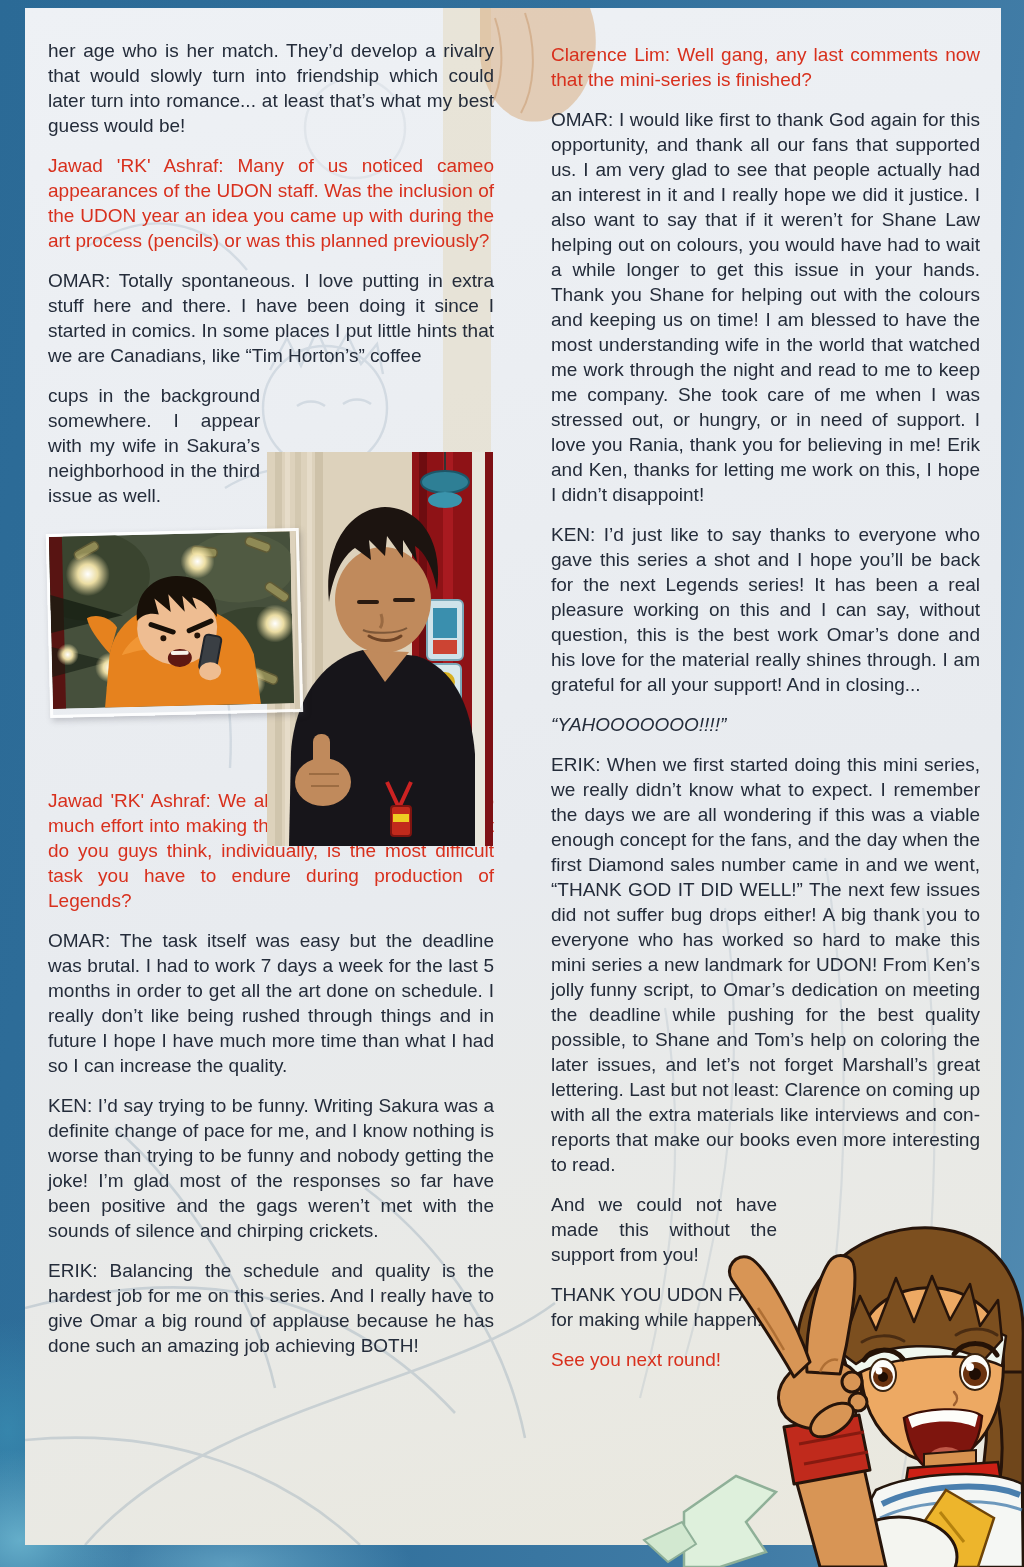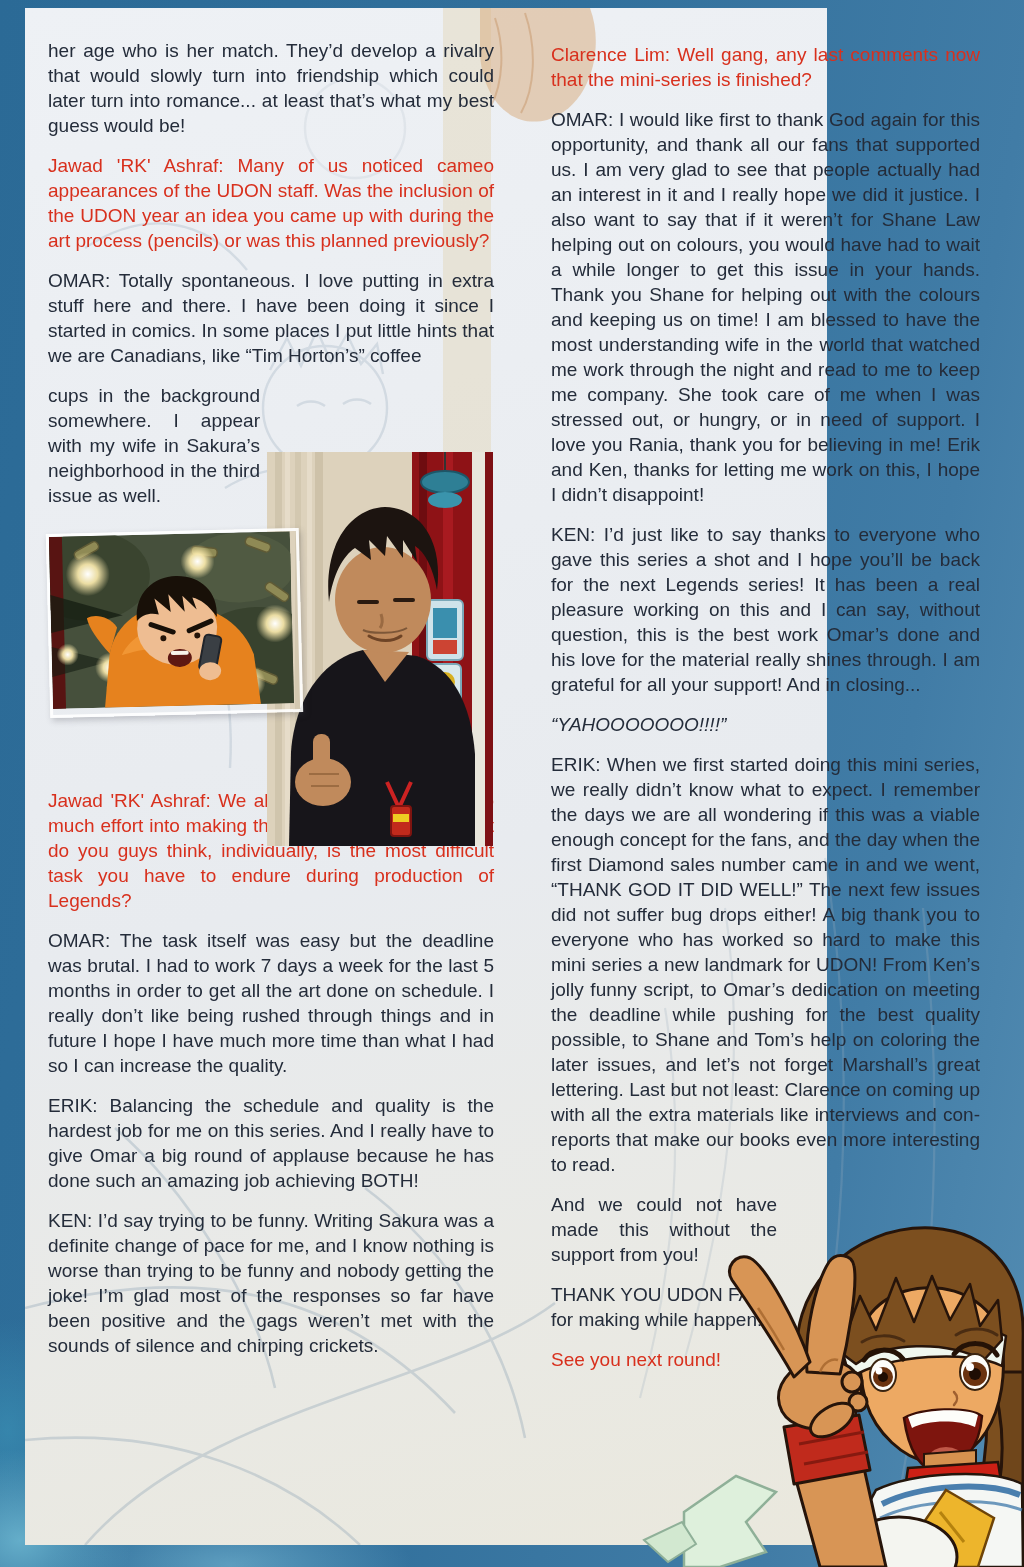--- a/index.html
+++ b/index.html
@@ -6,21 +6,21 @@
   #canvas{
     position:relative;width:1024px;height:1567px;overflow:hidden;
     background:
       radial-gradient(160px 130px at 20px 1540px, rgba(110,185,210,.85), rgba(70,140,175,0) 70%),
       radial-gradient(260px 90px at 230px 1565px, rgba(130,195,220,.55), rgba(70,140,175,0) 70%),
       radial-gradient(120px 160px at 8px 1430px, rgba(60,150,185,.6), rgba(60,130,170,0) 70%),
       linear-gradient(100deg,#2b6a96 0%,#31709c 45%,#417ca6 80%,#538cb2 100%);
     font-family:"Liberation Sans",sans-serif;
   }
   .page{
-    position:absolute;left:25px;top:8px;width:802px;height:1537px;
+    position:absolute;left:25px;top:8px;width:976px;height:1537px;
     background:linear-gradient(165deg,#eef1f5 0%,#e8ebef 55%,#eae8dd 100%);
   }
   .watermark{position:absolute;left:0;top:0;pointer-events:none;}
   .col{position:absolute;}
   .col-left{left:23px;top:30px;width:446px;}
   .col-right{left:514px;top:34px;width:429px;margin-left:12px;}
   p.body{margin:0 0 15px 0;font-size:19px;line-height:25px;color:#242c3a;text-align:justify;}
   p.red{color:#d8301d;}
   .narrow{width:212px;}
   .photo{position:absolute;left:219px;top:414px;width:226px;height:394px;z-index:1;}
@@ -130,22 +130,22 @@
 
         <div class="caption">
           <span class="bullet">■</span>
           <span class="cap-line">Erik Ko, Udon Chief</span>
           <span class="cap-line">appearing in the first issue!</span>
         </div>
       </div>
 
       <p class="body red">Jawad 'RK' Ashraf: We all know you guys put in so much effort into making these books for us, but what do you guys think, individually, is the most difficult task you have to endure during production of Legends?</p>
       <p class="body">OMAR: The task itself was easy but the deadline was brutal. I had to work 7 days a week for the last 5 months in order to get all the art done on schedule. I really don’t like being rushed through things and in future I hope I have much more time than what I had so I can increase the quality.</p>
+      <p class="body">KEN: I’d say trying to be funny. Writing Sakura was a definite change of pace for me, and I know nothing is worse than trying to be funny and nobody getting the joke! I’m glad most of the responses so far have been positive and the gags weren’t met with the sounds of silence and chirping crickets.</p>
       <p class="body">ERIK: Balancing the schedule and quality is the hardest job for me on this series. And I really have to give Omar a big round of applause because he has done such an amazing job achieving BOTH!</p>
-      <p class="body">KEN: I’d say trying to be funny. Writing Sakura was a definite change of pace for me, and I know nothing is worse than trying to be funny and nobody getting the joke! I’m glad most of the responses so far have been positive and the gags weren’t met with the sounds of silence and chirping crickets.</p>
 
       <div class="photo">
         <svg width="226" height="394" viewBox="0 0 226 394">
           <rect width="226" height="394" fill="#ddd2bc"></rect>
           <g opacity="0.6">
             <rect x="8" y="0" width="7" height="394" fill="#c9bda4"></rect>
             <rect x="28" y="0" width="6" height="394" fill="#cec2a9"></rect>
             <rect x="48" y="0" width="8" height="394" fill="#c5b89e"></rect>
             <rect x="18" y="0" width="5" height="394" fill="#ece4d2"></rect>
             <rect x="40" y="0" width="5" height="394" fill="#ece4d2"></rect>

